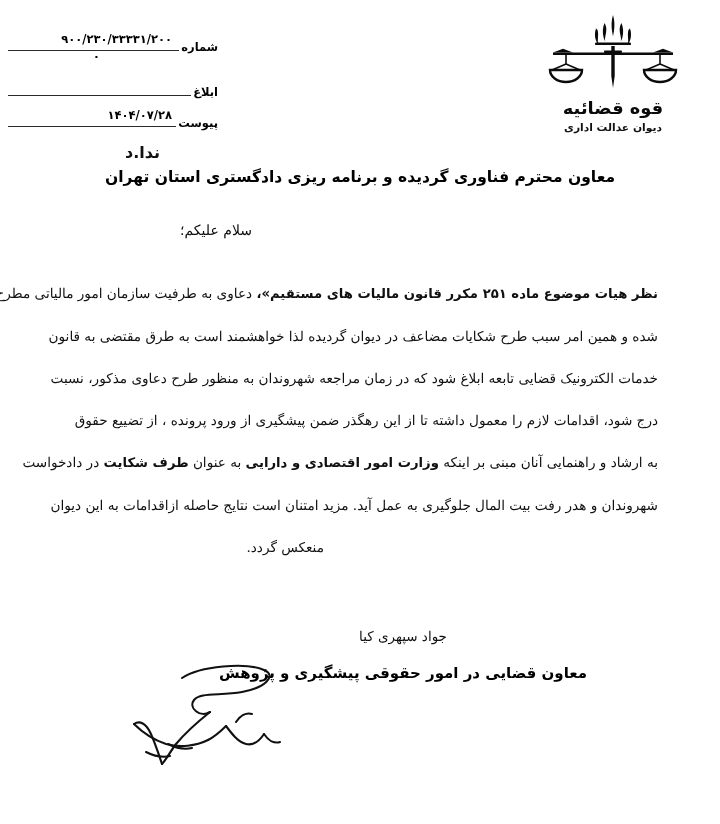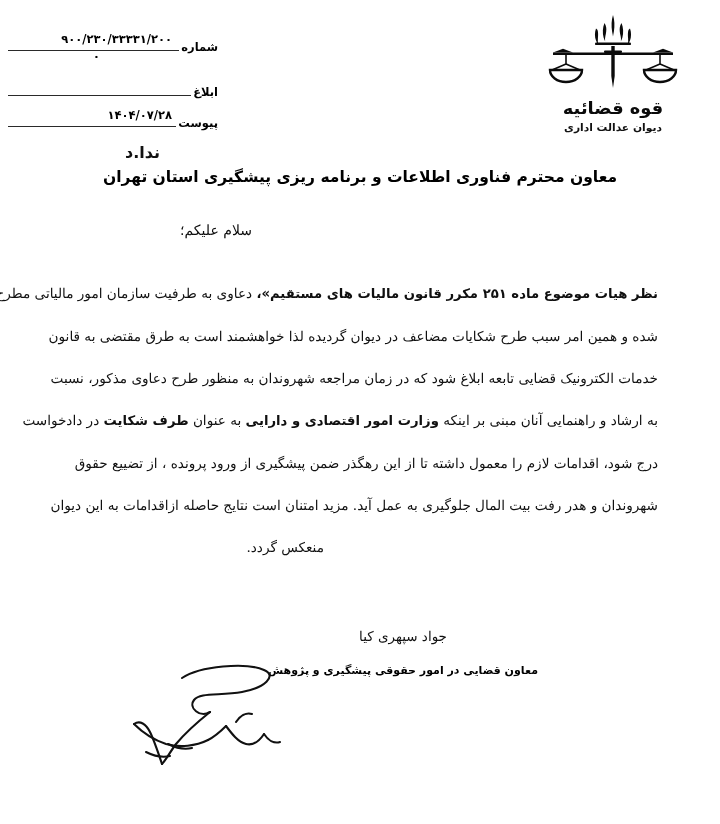--- a/index.html
+++ b/index.html
@@ -181,21 +181,21 @@
     text-align: center;
     padding-left: 86px;
   }
   .sign-name {
     font-size: 13.5px;
     font-family: "DejaVu Serif", "Liberation Serif", serif;
     color: #101010;
     margin-bottom: 18px;
   }
   .sign-title {
-    font-size: 11px;
+    font-size: 15px;
     font-weight: bold;
     color: #000;
     position: relative;
     z-index: 1;
     margin-top: 20px;
   }
   .sign-scribble {
     position: absolute;
     top: 20px;
     left: 50%;
@@ -273,30 +273,30 @@
     <div class="field-row">
       <div class="field-label">پیوست</div>
       <div class="field-rule"></div>
       <div class="field-value">۱۴۰۴/۰۷/۲۸</div>
     </div>
 
     <div class="field-note">ندا.د</div>
   </div>
 </div>
 
-<div class="addressee">معاون محترم فناوری اطلاعات و برنامه ریزی پیشگیری استان تهران</div>
+<div class="addressee">معاون محترم فناوری گردیده و برنامه ریزی دادگستری استان تهران</div>
 
 <div class="salutation">سلام علیکم؛</div>
 
 <div class="body-text">
     <span class="body-line"><span class="b">نظر هیات موضوع ماده ۲۵۱ مکرر قانون مالیات های مستقیم»،</span><span> دعاوی به طرفیت سازمان امور مالیاتی مطرح</span></span>
     <span class="body-line"><span>شده و همین امر سبب طرح شکایات مضاعف در دیوان گردیده لذا خواهشمند است به طرق مقتضی به قانون</span></span>
     <span class="body-line"><span>خدمات الکترونیک قضایی تابعه ابلاغ شود که در زمان مراجعه شهروندان به منظور طرح دعاوی مذکور، نسبت</span></span>
+    <span class="body-line"><span>درج شود، اقدامات لازم را معمول داشته تا از این رهگذر ضمن پیشگیری از ورود پرونده ، از تضییع حقوق</span></span>
     <span class="body-line"><span>به ارشاد و راهنمایی آنان مبنی بر اینکه </span><span class="b">وزارت امور اقتصادی و دارایی</span><span> به عنوان </span><span class="b">طرف شکایت</span><span> در دادخواست</span></span>
-    <span class="body-line"><span>درج شود، اقدامات لازم را معمول داشته تا از این رهگذر ضمن پیشگیری از ورود پرونده ، از تضییع حقوق</span></span>
     <span class="body-line"><span>شهروندان و هدر رفت بیت المال  جلوگیری به عمل آید. مزید امتنان است نتایج حاصله ازاقدامات به این دیوان</span></span>
     <span class="body-line last"><span>منعکس گردد.</span></span>
   </div>
 
 <div class="sign-block">
   <div class="sign-name">جواد سپهری کیا</div>
   <div class="sign-title">معاون قضایی در امور حقوقی پیشگیری و پژوهش</div>
 
   <svg class="sign-scribble" viewBox="0 0 330 120" aria-hidden="true">
     <g fill="none" stroke="#111" stroke-width="2.1" stroke-linecap="round" stroke-linejoin="round">

